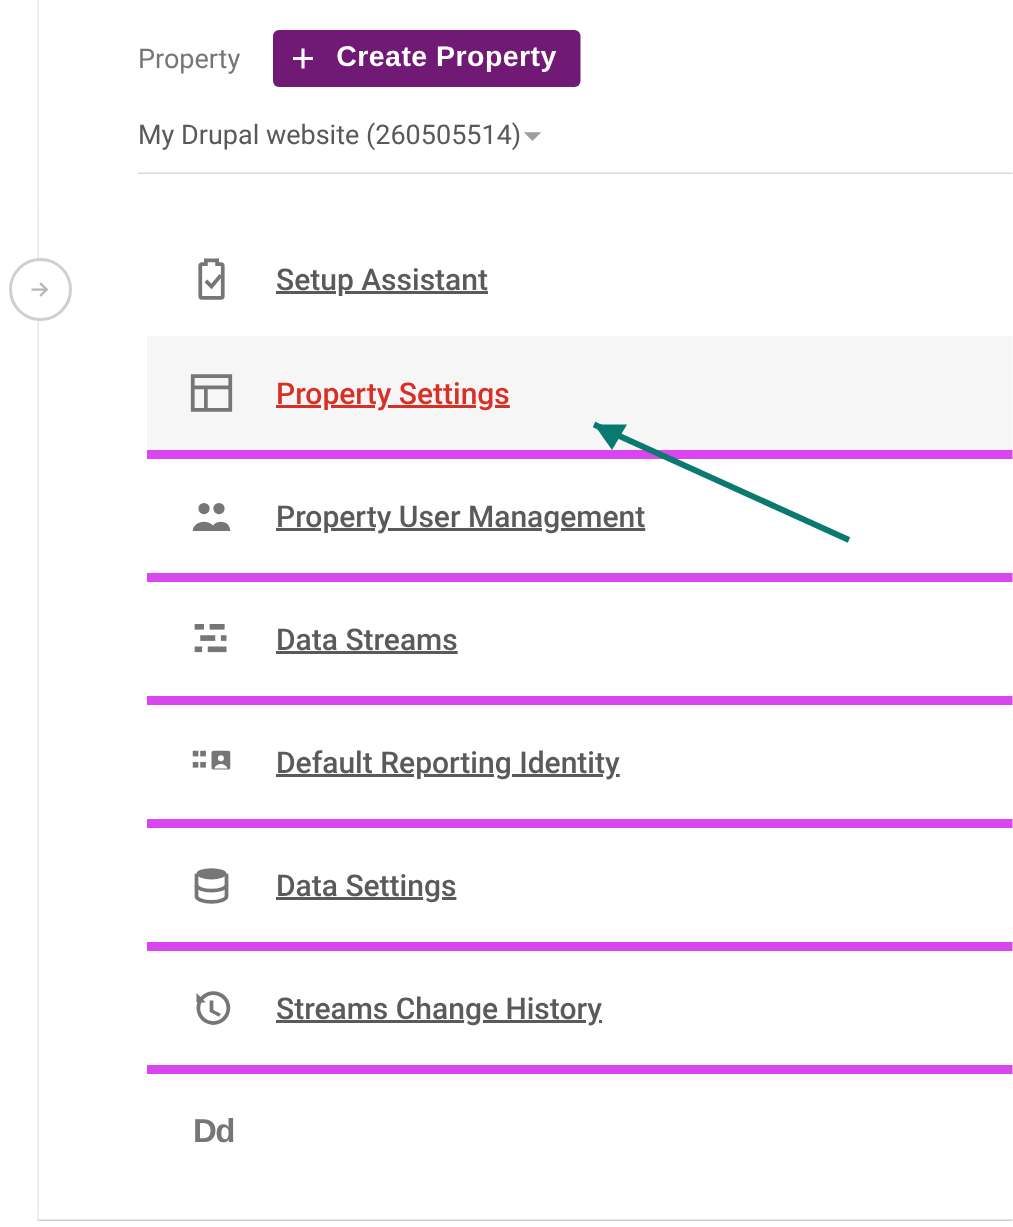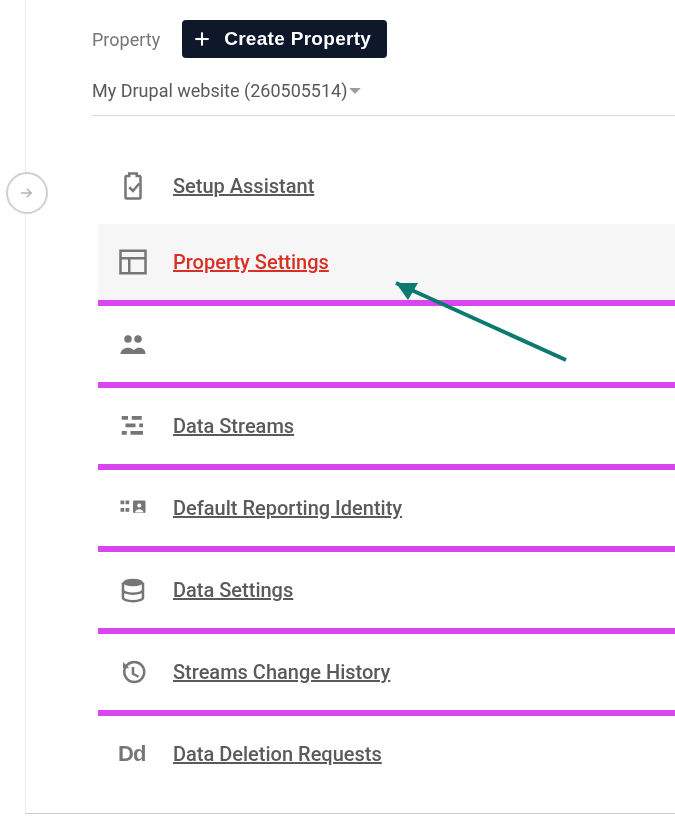--- a/index.html
+++ b/index.html
@@ -22,21 +22,21 @@
   }
   .header-row{
     display:flex;align-items:center;
     padding:20px 0 12px 66px;
   }
   .col-label{
     font-size:18px;color:#767676;margin-right:22px;
   }
   .create-btn{
     display:flex;align-items:center;
-    background:#0f172a;color:#fff;
+    background:#701a75;color:#fff;
     border:none;border-radius:4px;
     padding:8px 16px 8px 10px;
     font-size:19px;font-weight:600;
     cursor:pointer;letter-spacing:.3px;
   }
   .create-btn .plus{
     width:20px;height:20px;margin-right:12px;
     display:flex;align-items:center;justify-content:center;
   }
   .plus svg{stroke:#fff;stroke-width:2.5px;}
@@ -55,22 +55,22 @@
     height:76px;padding-left:20px;
     border-bottom:6px solid #d946ef;
     cursor:pointer;
   }
   .item.first{border-bottom:none;}
   .item.selected{
     background:#f6f6f6;
   }
   .item.last{border-bottom:none;}
   .icon-slot{
-    width:38px;display:flex;justify-content:flex-start;align-items:center;
-    margin-right:17px;color:#767676;
+    width:38px;display:flex;justify-content:flex-end;align-items:center;
+    margin-right:28px;color:#767676;
   }
   .icon-slot svg{width:30px;height:30px;fill:#767676;}
   .item-label{
     font-size:20px;color:#5a5a5a;font-weight:500;text-decoration:underline;
   }
   .item.selected .item-label{color:#d93025;}
   
   .expand-circle{
     position:absolute;
     left:6px;top:172px;
@@ -155,20 +155,21 @@
     </div>
 
     <div class="item">
       <span class="icon-slot">
         <svg viewBox="0 0 24 24">
             <circle cx="8" cy="8" r="3"></circle>
             <circle cx="16" cy="8" r="3"></circle>
             <path d="M2 20c0-3 3-5 6-5s6 2 6 5H2zM12 20c0-3 2-5 5-5s5 2 5 5h-10z"></path>
           </svg>
       </span>
+      <span class="item-label">Property User Management</span>
     </div>
 
     <div class="item">
       <span class="icon-slot">
         <svg viewBox="0 0 24 24">
             <rect x="3" y="4" width="5" height="3"></rect>
             <rect x="11" y="4" width="8" height="3"></rect>
             <rect x="6" y="10" width="8" height="3"></rect>
             <rect x="17" y="10" width="3" height="3"></rect>
             <rect x="3" y="16" width="4" height="3"></rect>
@@ -212,21 +213,20 @@
             <path d="M13 8v5l4 2-1 1.6-5-2.6V8h2z"></path>
           </svg>
       </span>
       <span class="item-label">Streams Change History</span>
     </div>
 
     <div class="item last">
       <span class="icon-slot">
         <span class="dd-icon">Dd</span>
       </span>
-      <span class="item-label">Data Deletion Requests</span>
     </div>
 
   </div>
 
   <svg class="arrow-svg" viewBox="0 0 200 110">
     <defs></defs>
     <line x1="190" y1="95" x2="20" y2="18" stroke="#0a7a70" stroke-width="4"></line>
     <polygon points="20,18 42,18 32,35" fill="#0a7a70"></polygon>
   </svg>
 

